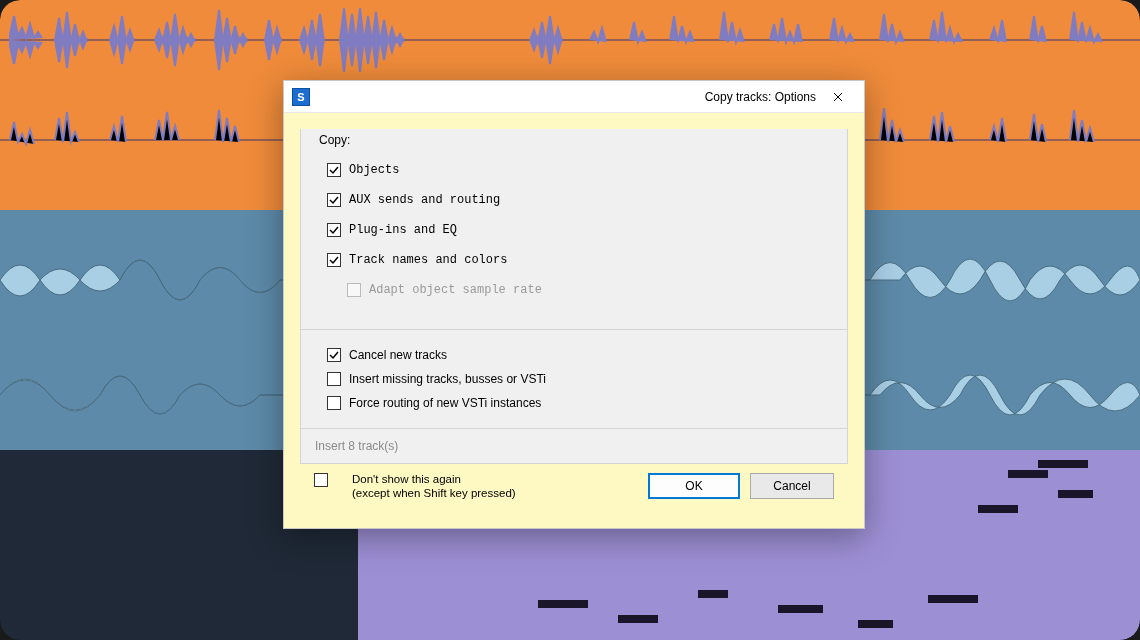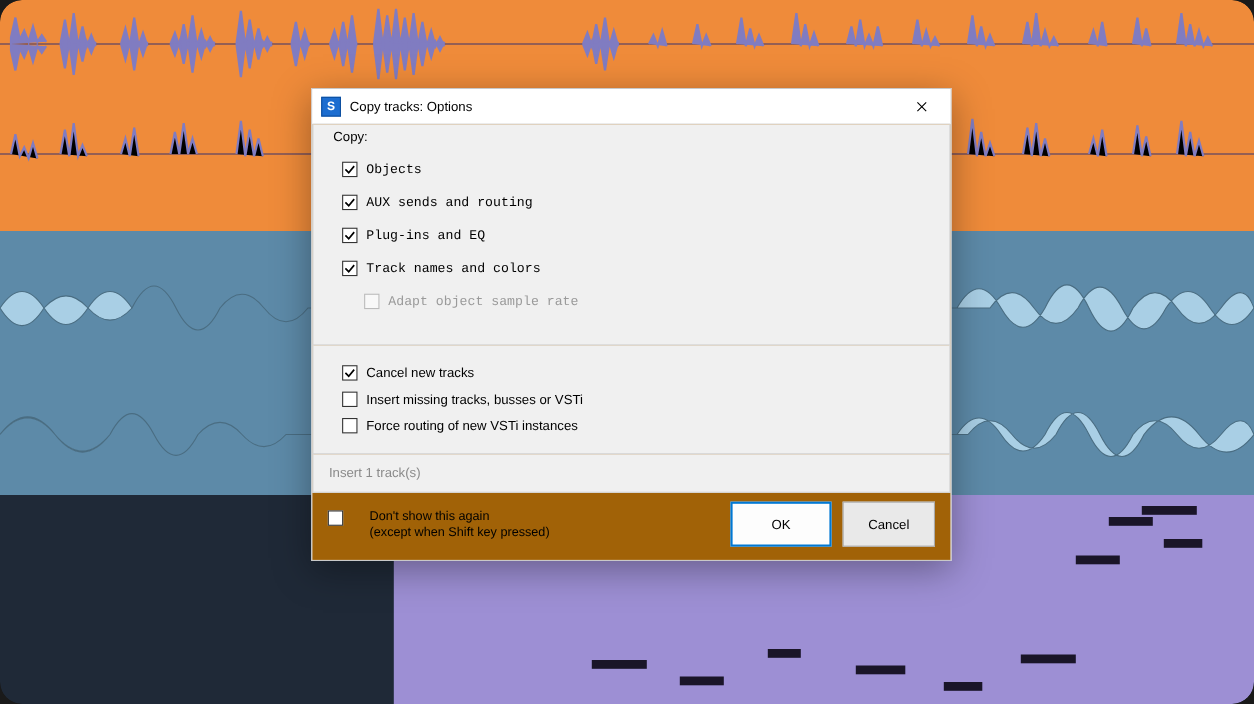--- a/index.html
+++ b/index.html
@@ -80,33 +80,34 @@
       justify-content: center;
       color: #fff;
       font-size: 11px;
       font-weight: bold;
       margin-right: 8px;
     }
     .title-text {
       flex: 1;
       font-size: 12px;
       color: #000;
+      text-align: right;
     }
     .close-btn {
       width: 44px;
       height: 28px;
       display: flex;
       align-items: center;
       justify-content: center;
       cursor: pointer;
     }
     .close-btn svg { width: 10px; height: 10px; }
     .dialog-body {
-      background: #a16207;
-      padding: 0;
+      background: #fef9c3;
+      padding: 16px;
     }
     .section {
       border: 1px solid #d4d4d4;
       background: #f0f0f0;
       margin: 0;
     }
     .section-copy {
       padding: 4px 16px 16px 16px;
       border-top: none;
     }
@@ -175,21 +176,21 @@
       align-items: flex-start;
       gap: 24px;
       flex: 1;
     }
     .dont-show-text {
       font-size: 11.5px;
       line-height: 14px;
     }
     .btn {
       min-width: 84px;
-      height: 41px;
+      height: 26px;
       border: 1px solid #aaa;
       background: #e9e9e9;
       font-size: 12px;
       cursor: pointer;
       font-family: inherit;
     }
     .btn-primary {
       border: 2px solid #0078d4;
       min-width: 92px;
       background: #fdfdfd;
@@ -360,21 +361,21 @@
       <div class="cb-row">
         <div class="cb"></div>
         <span class="cb-label">Insert missing tracks, busses or VSTi</span>
       </div>
       <div class="cb-row">
         <div class="cb"></div>
         <span class="cb-label">Force routing of new VSTi instances</span>
       </div>
     </div>
 
-    <div class="info-row">Insert 1 track(s)</div>
+    <div class="info-row">Insert 8 track(s)</div>
 
     <div class="footer">
       <div class="dont-show">
         <div class="cb" style="margin-top:1px;"></div>
         <div class="dont-show-text">
           <div>Don't show this again</div>
           <div>(except when Shift key pressed)</div>
         </div>
       </div>
       <button class="btn btn-primary">OK</button>

